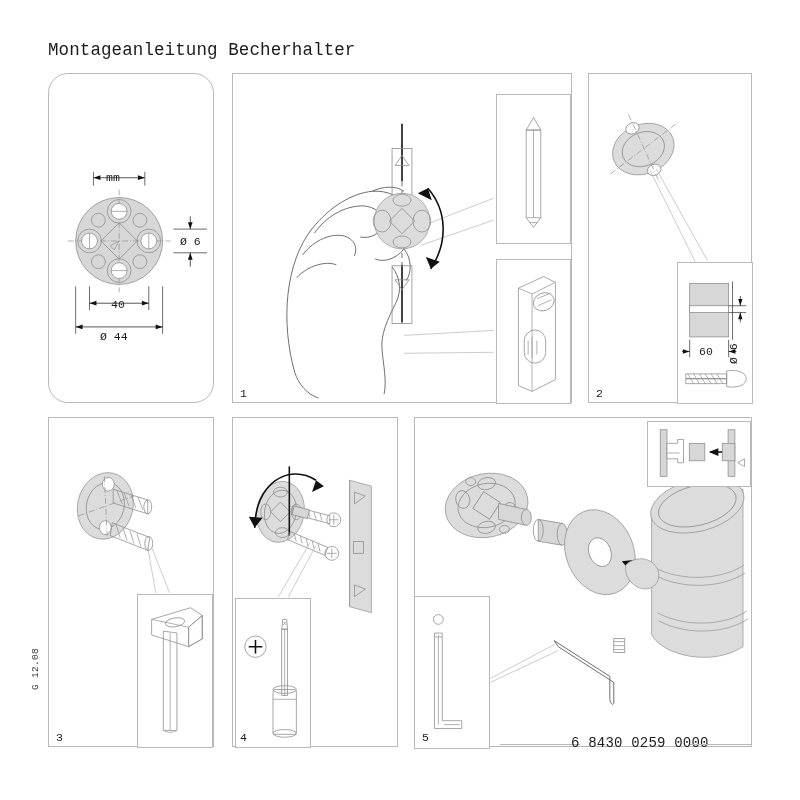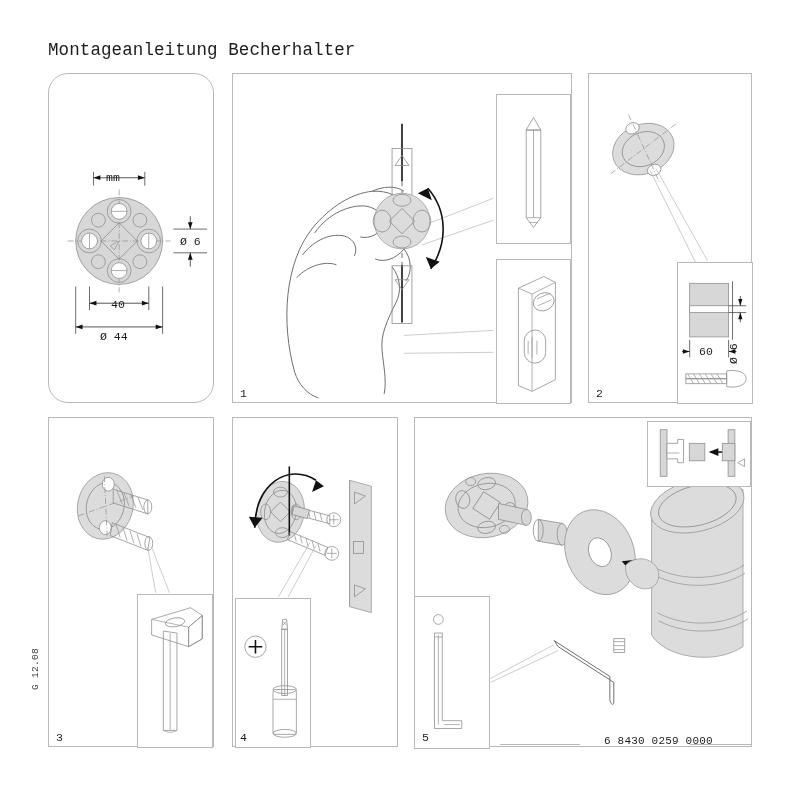--- a/index.html
+++ b/index.html
@@ -74,23 +74,23 @@
     font-size: 9.5px;
     color: #3a3a3a;
     transform: rotate(-90deg);
     transform-origin: left top;
     white-space: nowrap;
     letter-spacing: 0.3px;
   }
 
   .footer-code {
     position: absolute;
-    left: 604px;
+    left: 571px;
     top: 735px;
-    font-size: 11px;
+    font-size: 14px;
     color: #1c1c1c;
     white-space: nowrap;
     letter-spacing: 0.2px;
   }
 
   .footer-rule-left {
     position: absolute;
     left: 500px;
     top: 744px;
     width: 80px;

